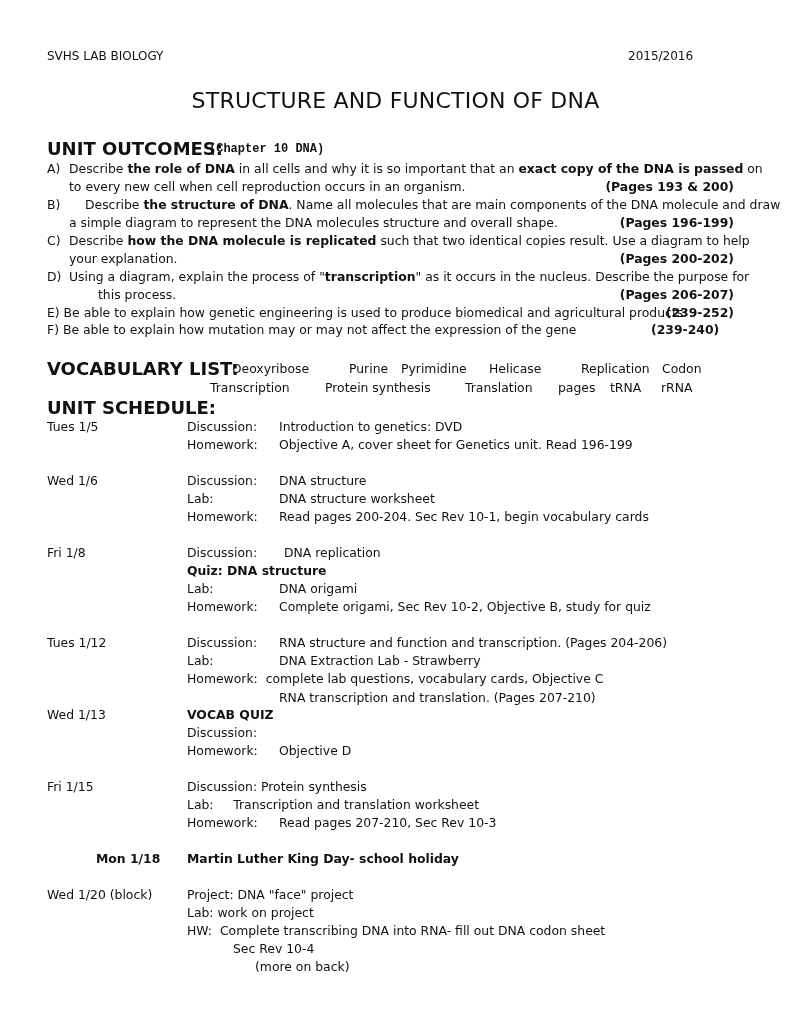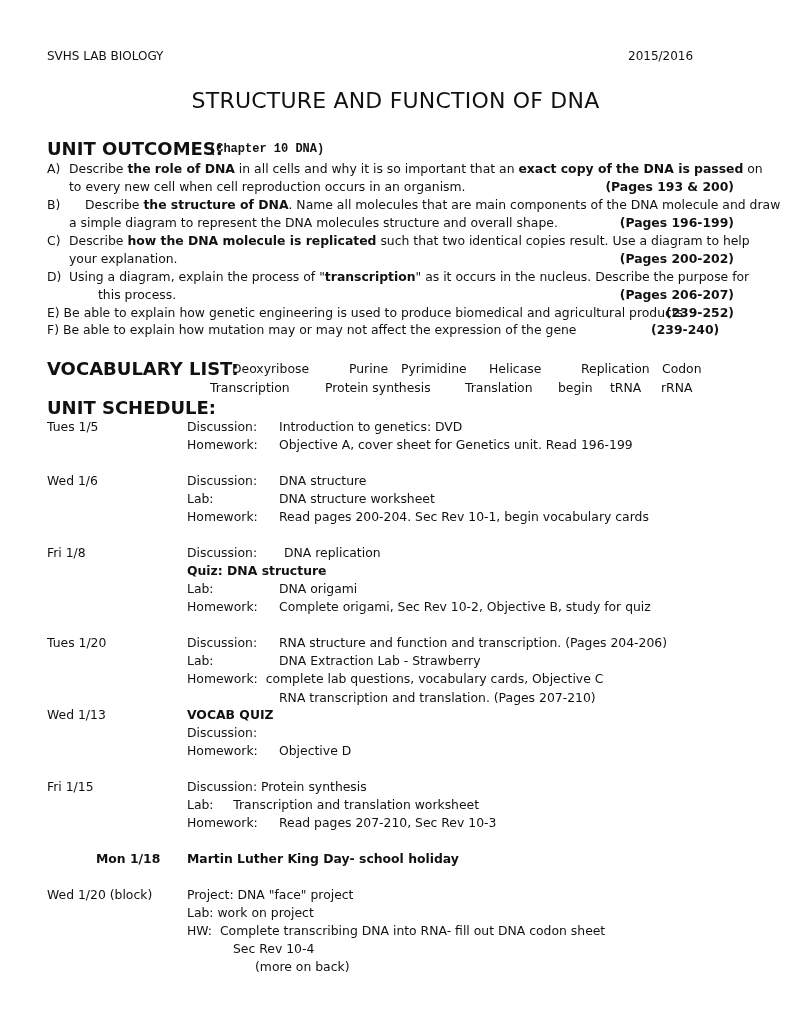--- a/index.html
+++ b/index.html
@@ -54,21 +54,21 @@
 <div id="vocab">
     <div class="abs ln" style="left:232px; top:361px;">Deoxyribose</div>
     <div class="abs ln" style="left:349px; top:361px;">Purine</div>
     <div class="abs ln" style="left:401px; top:361px;">Pyrimidine</div>
     <div class="abs ln" style="left:489px; top:361px;">Helicase</div>
     <div class="abs ln" style="left:581px; top:361px;">Replication</div>
     <div class="abs ln" style="left:662px; top:361px;">Codon</div>
     <div class="abs ln" style="left:210px; top:380px;">Transcription</div>
     <div class="abs ln" style="left:325px; top:380px;">Protein synthesis</div>
     <div class="abs ln" style="left:465px; top:380px;">Translation</div>
-    <div class="abs ln" style="left:558px; top:380px;">begin</div>
+    <div class="abs ln" style="left:558px; top:380px;">pages</div>
     <div class="abs ln" style="left:610px; top:380px;">tRNA</div>
     <div class="abs ln" style="left:661px; top:380px;">rRNA</div>
   </div>
 
 <div class="abs sec" style="left:47px; top:397px;">UNIT SCHEDULE:</div>
 <div id="schedule">
     <div>
       <div class="abs ln" style="left:47px; top:419px;">Tues 1/5</div>
       <div class="abs ln" style="left:187px; top:419px;">Discussion:</div>
       <div class="abs ln" style="left:279px; top:419px;">Introduction to genetics: DVD</div>
@@ -88,21 +88,21 @@
       <div class="abs ln" style="left:47px; top:545px;">Fri 1/8</div>
       <div class="abs ln" style="left:187px; top:545px;">Discussion:</div>
       <div class="abs ln" style="left:284px; top:545px;">DNA replication</div>
       <div class="abs ln b" style="left:187px; top:563px; white-space:pre;">Quiz: DNA structure</div>
       <div class="abs ln" style="left:187px; top:581px;">Lab:</div>
       <div class="abs ln" style="left:279px; top:581px;">DNA origami</div>
       <div class="abs ln" style="left:187px; top:599px;">Homework:</div>
       <div class="abs ln" style="left:279px; top:599px;">Complete origami, Sec Rev 10-2, Objective B, study for quiz</div>
     </div>
     <div>
-      <div class="abs ln" style="left:47px; top:635px;">Tues 1/20</div>
+      <div class="abs ln" style="left:47px; top:635px;">Tues 1/12</div>
       <div class="abs ln" style="left:187px; top:635px;">Discussion:</div>
       <div class="abs ln" style="left:279px; top:635px;">RNA structure and function and transcription. (Pages 204-206)</div>
       <div class="abs ln" style="left:187px; top:653px;">Lab:</div>
       <div class="abs ln" style="left:279px; top:653px;">DNA Extraction Lab - Strawberry</div>
       <div class="abs ln" style="left:187px; top:671px; white-space:pre;">Homework:  complete lab questions, vocabulary cards, Objective C</div>
     </div>
     <div>
       <div class="abs ln" style="left:47px; top:707px;">Wed 1/13</div>
       <div class="abs ln b" style="left:187px; top:707px; white-space:pre;">VOCAB QUIZ</div>
       <div class="abs ln" style="left:187px; top:725px;">Discussion:</div>

